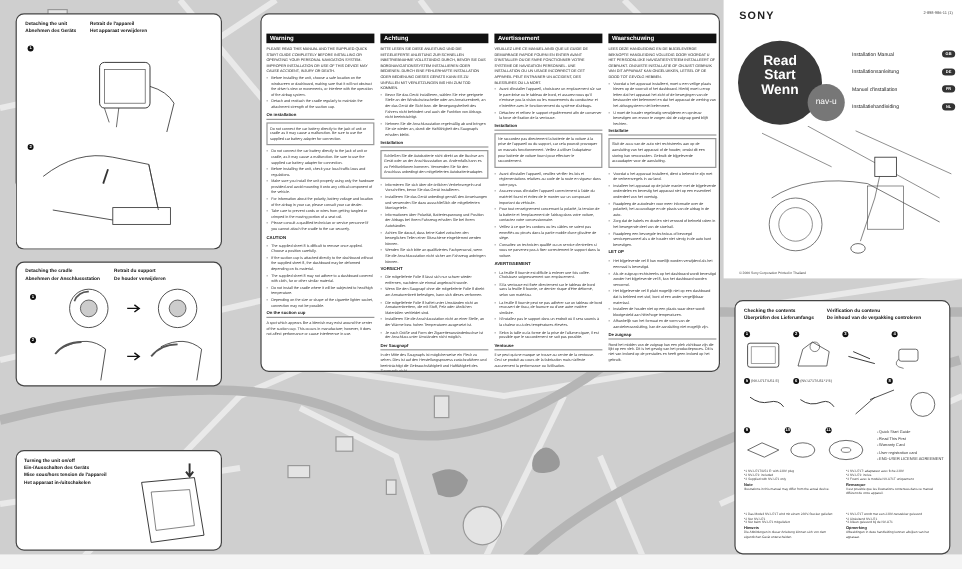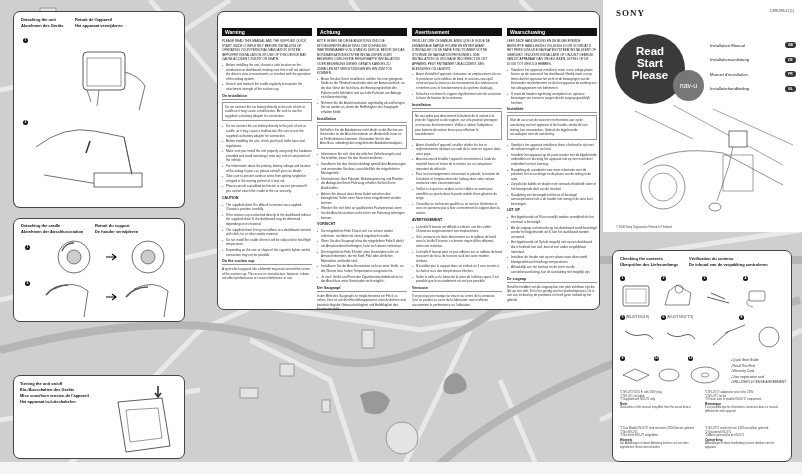--- a/index.html
+++ b/index.html
@@ -17,21 +17,21 @@
   .col { position: absolute; top: 16px; width: 90px; }
   .colhead { background: #111; color: #fff; font-weight: bold; font-size: 5px; line-height: 8px; padding-left: 3px; margin-bottom: 3px; }
   .caps { font-size: 3.1px; line-height: 4.6px; text-transform: uppercase; color: #222; margin-bottom: 1px; }
   .bul { font-size: 3.1px; line-height: 4.6px; color: #333; padding-left: 4px; position: relative; margin-bottom: 1px; }
   .bul::before { content: "\25AA"; position: absolute; left: 0; top: 0; font-size: 3px; }
   .sub { font-size: 3.6px; font-weight: bold; line-height: 5px; margin-top: 2px; border-bottom: 0.5px solid #999; margin-bottom: 2px; }
   .boxed { border: 0.8px solid #999; padding: 2px; font-size: 3.1px; line-height: 4.6px; margin-bottom: 3px; color: #333; }
   .para { font-size: 3.1px; line-height: 4.4px; color: #333; }
 
   .cover { position: absolute; left: 603px; top: 0; width: 199px; height: 232px; background: #fff; }
-  .sony { position: absolute; left: 13px; top: 8px; font-family: Liberation Serif, serif; font-weight: bold; font-size: 9px; letter-spacing: 1px; color: #222; }
+  .sony { position: absolute; left: 13px; top: 8px; font-family: Liberation Sans, sans-serif; font-weight: bold; font-size: 9px; letter-spacing: 1px; color: #222; }
   .partno { position: absolute; right: 8px; top: 9px; font-size: 3.3px; color: #444; }
   .rtf { position: absolute; left: 12px; top: 34px; width: 70px; height: 70px; border-radius: 50%; background: #3a3a3a; color: #fff; font-weight: bold; font-size: 11.5px; line-height: 12px; text-align: center; padding-top: 11px; }
   .navu { position: absolute; left: 70px; top: 70px; width: 31px; height: 31px; border-radius: 50%; background: #777; color: #fff; font-size: 7px; line-height: 31px; text-align: center; }
   .langs { position: absolute; left: 107px; top: 38px; width: 86px; }
   .lang { display: flex; justify-content: space-between; align-items: center; height: 14.5px; font-size: 4.2px; color: #222; }
   .lbadge { width: 11px; height: 6px; border-radius: 3px; background: #333; color: #fff; font-size: 3.3px; font-weight: bold; text-align: center; line-height: 6px; }
   .copy { position: absolute; left: 13px; top: 225px; font-size: 2.8px; color: #444; }
 
   .parts-row { position: absolute; font-size: 3px; color: #333; }
   .checklist { position: absolute; left: 122px; top: 118px; font-size: 3.3px; line-height: 4.5px; color: #333; }
@@ -234,21 +234,21 @@
     <div class="para">Rond het midden van de zuignap kan een plek zichtbaar zijn die lijkt op een vlek. Dit is het gevolg van het productieproces. Dit is niet van invloed op de prestaties en heeft geen invloed op het gebruik.</div>
   </div>
 </div>
 
 <div class="cover">
   <div class="sony">SONY</div>
   <div class="partno">2-898-986-11 (1)</div>
   <div class="rtf">
     <div>Read</div>
     <div>Start</div>
-    <div>Please</div>
+    <div>Wenn</div>
   </div>
   <div class="navu">nav-u</div>
   <div class="langs">
     <div class="lang">
       <span>Installation Manual</span>
       <span class="lbadge">GB</span>
     </div>
     <div class="lang">
       <span>Installationsanleitung</span>
       <span class="lbadge">DE</span>

